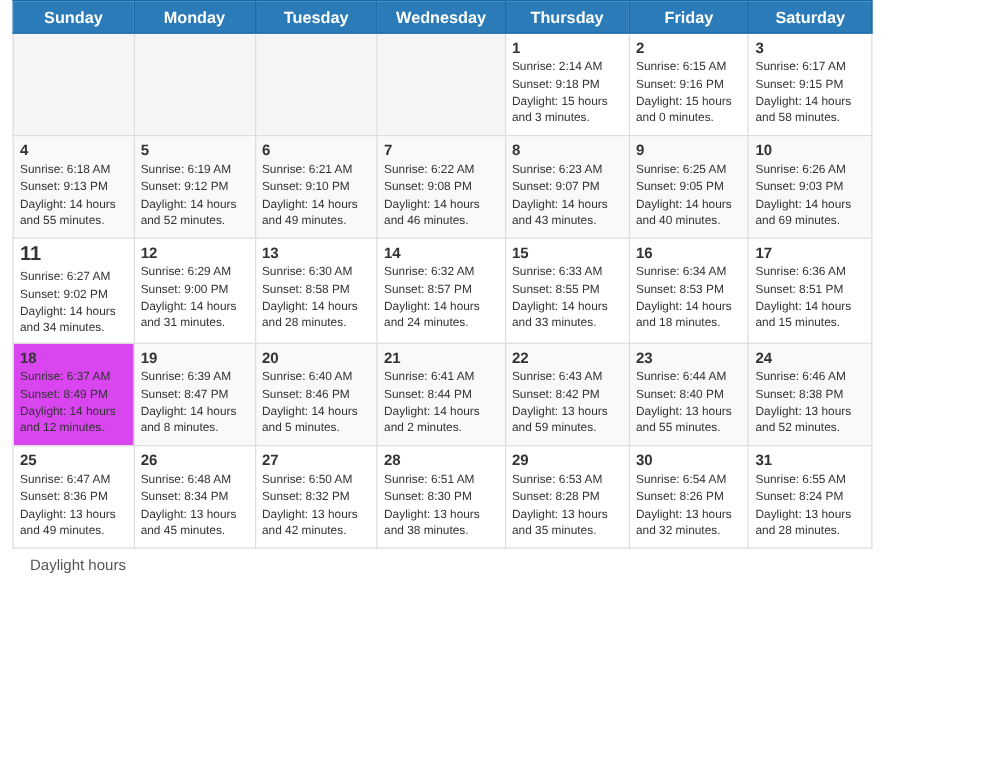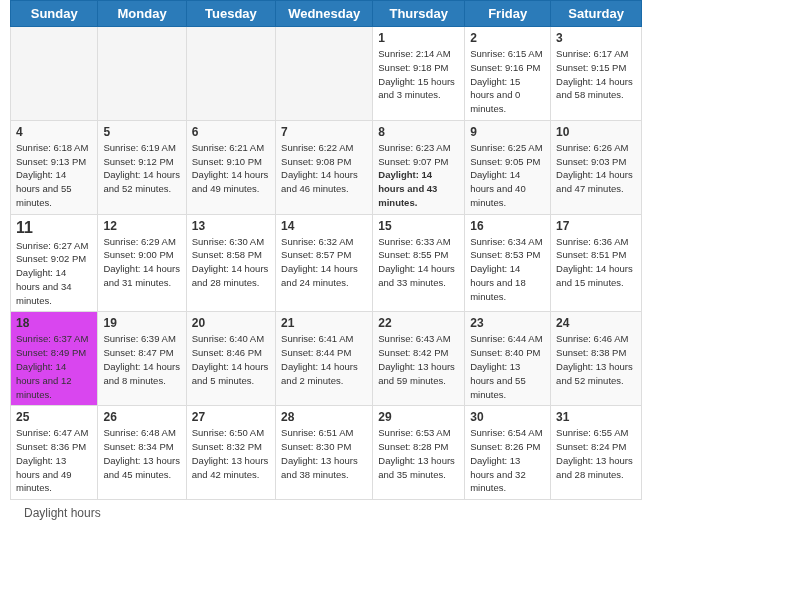--- a/index.html
+++ b/index.html
@@ -18,21 +18,21 @@
     .location { font-size: 15px; color: #555; }
     
     .day-header { background: #2b7bb9; color: #fff; text-align: center; padding: 5px 2px; font-size: 13px; font-weight: bold; border: 1px solid #1a6aa8; }
   </style>
 </head>
 <body>
 
 <div style="width:792px; height:612px; background:#fff; overflow:hidden;">
 
 
-  <table style="width:632px; margin-left:10px; border-collapse:collapse;">
+  <table style="width:688px; margin-left:10px; border-collapse:collapse;">
     <thead>
       <tr>
 
       <th class="day-header" style="background: rgb(43, 123, 185); color: rgb(255, 255, 255); text-align: center; padding: 5px 2px; font-size: 13px; font-weight: bold; border: 1px solid rgb(26, 106, 168);">Sunday</th>
           <th class="day-header" style="background: rgb(43, 123, 185); color: rgb(255, 255, 255); text-align: center; padding: 5px 2px; font-size: 13px; font-weight: bold; border: 1px solid rgb(26, 106, 168);">Monday</th>
           <th class="day-header" style="background: rgb(43, 123, 185); color: rgb(255, 255, 255); text-align: center; padding: 5px 2px; font-size: 13px; font-weight: bold; border: 1px solid rgb(26, 106, 168);">Tuesday</th>
           <th class="day-header" style="background: rgb(43, 123, 185); color: rgb(255, 255, 255); text-align: center; padding: 5px 2px; font-size: 13px; font-weight: bold; border: 1px solid rgb(26, 106, 168);">Wednesday</th>
           <th class="day-header" style="background: rgb(43, 123, 185); color: rgb(255, 255, 255); text-align: center; padding: 5px 2px; font-size: 13px; font-weight: bold; border: 1px solid rgb(26, 106, 168);">Thursday</th>
           <th class="day-header" style="background: rgb(43, 123, 185); color: rgb(255, 255, 255); text-align: center; padding: 5px 2px; font-size: 13px; font-weight: bold; border: 1px solid rgb(26, 106, 168);">Friday</th>
           <th class="day-header" style="background: rgb(43, 123, 185); color: rgb(255, 255, 255); text-align: center; padding: 5px 2px; font-size: 13px; font-weight: bold; border: 1px solid rgb(26, 106, 168);">Saturday</th>
@@ -85,33 +85,33 @@
           <td style="vertical-align: top; border: 1px solid rgb(221, 221, 221); padding: 4px 5px; font-size: 9.5px; color: rgb(51, 51, 51); width: 110px; height: 82px; background: rgb(249, 249, 249);">
             <div style="font-size: 12px; font-weight: bold; margin-bottom: 2px;">7</div>
             <div style="line-height: 1.45;">Sunrise: 6:22 AM</div>
             <div style="line-height: 1.45;">Sunset: 9:08 PM</div>
             <div style="line-height: 1.45;">Daylight: 14 hours and 46 minutes.</div>
           </td>
           <td style="vertical-align: top; border: 1px solid rgb(221, 221, 221); padding: 4px 5px; font-size: 9.5px; color: rgb(51, 51, 51); width: 110px; height: 82px; background: rgb(249, 249, 249);">
             <div style="font-size: 12px; font-weight: bold; margin-bottom: 2px;">8</div>
             <div style="line-height: 1.45;">Sunrise: 6:23 AM</div>
             <div style="line-height: 1.45;">Sunset: 9:07 PM</div>
-            <div style="line-height: 1.45; font-weight: bold;">Daylight: 14 hours and 43 minutes.</div>
+            <div style="line-height: 1.45;">Daylight: 14 hours and 43 minutes.</div>
           </td>
           <td style="vertical-align: top; border: 1px solid rgb(221, 221, 221); padding: 4px 5px; font-size: 9.5px; color: rgb(51, 51, 51); width: 110px; height: 82px; background: rgb(249, 249, 249);">
             <div style="font-size: 12px; font-weight: bold; margin-bottom: 2px;">9</div>
             <div style="line-height: 1.45;">Sunrise: 6:25 AM</div>
             <div style="line-height: 1.45;">Sunset: 9:05 PM</div>
             <div style="line-height: 1.45;">Daylight: 14 hours and 40 minutes.</div>
           </td>
           <td style="vertical-align: top; border: 1px solid rgb(221, 221, 221); padding: 4px 5px; font-size: 9.5px; color: rgb(51, 51, 51); width: 110px; height: 82px; background: rgb(249, 249, 249);">
             <div style="font-size: 12px; font-weight: bold; margin-bottom: 2px;">10</div>
             <div style="line-height: 1.45;">Sunrise: 6:26 AM</div>
             <div style="line-height: 1.45;">Sunset: 9:03 PM</div>
-            <div style="line-height: 1.45;">Daylight: 14 hours and 47 minutes.</div>
+            <div style="line-height: 1.45;">Daylight: 14 hours and 69 minutes.</div>
           </td>
         </tr>
         <tr>
           <td style="vertical-align: top; border: 1px solid rgb(221, 221, 221); padding: 4px 5px; font-size: 9.5px; color: rgb(51, 51, 51); width: 110px; height: 82px; background: rgb(255, 255, 255);">
             <div style="font-size: 16px; font-weight: bold; margin-bottom: 2px;">11</div>
             <div style="line-height: 1.45;">Sunrise: 6:27 AM</div>
             <div style="line-height: 1.45;">Sunset: 9:02 PM</div>
             <div style="line-height: 1.45;">Daylight: 14 hours and 34 minutes.</div>
           </td>
           <td style="vertical-align: top; border: 1px solid rgb(221, 221, 221); padding: 4px 5px; font-size: 9.5px; color: rgb(51, 51, 51); width: 110px; height: 82px; background: rgb(255, 255, 255);">

